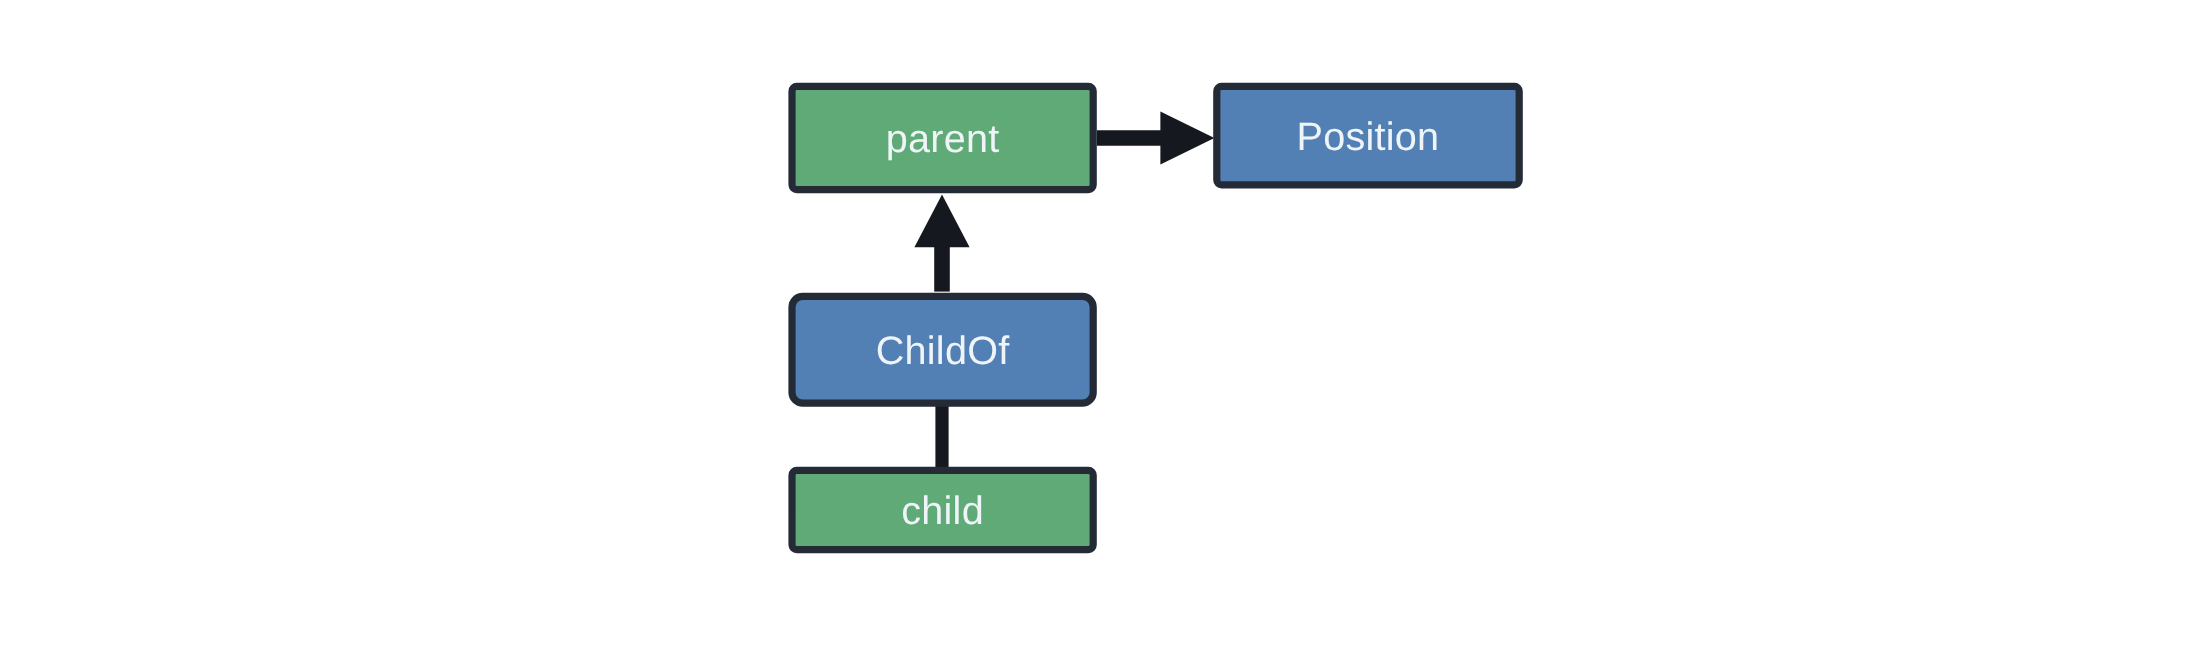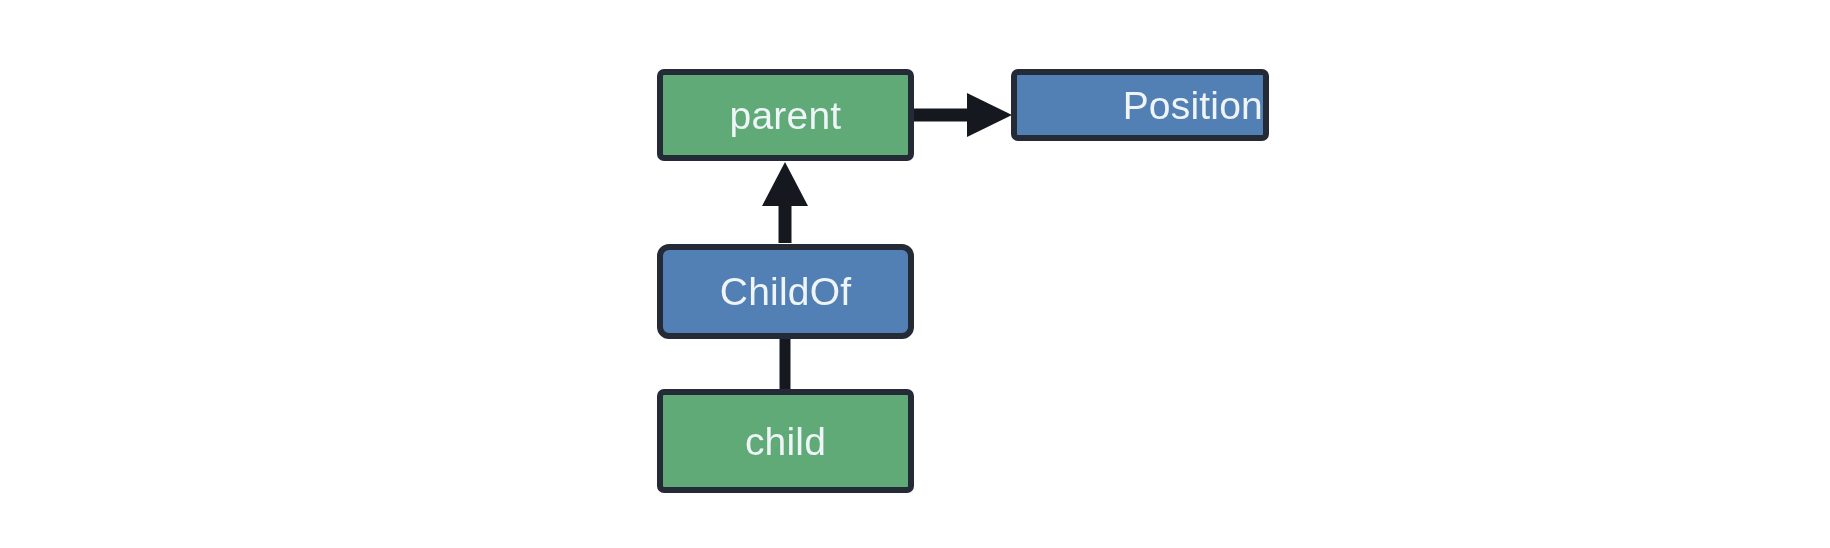--- a/index.html
+++ b/index.html
@@ -29,35 +29,35 @@
     box-sizing: border-box;
     border: 6px solid #242b36;
     border-radius: 7px;
     display: flex;
     align-items: center;
     justify-content: center;
     z-index: 2;
   }
   .node-label {
     font-family: "Liberation Sans", sans-serif;
-    font-size: 39px;
+    font-size: 33px;
     line-height: 1;
     color: #eef4f7;
     letter-spacing: 0.2px;
     white-space: nowrap;
     user-select: none;
   }
   .node-entity { background: #5faa76; }
   .node-component { background: #5280b4; }
 
   
   #node-parent   { left: 657px; top: 69px;  width: 257px; height: 92px; }
-  #node-position { left: 1011px; top: 69px; width: 258px; height: 72px; justify-content: flex-end; }
+  #node-position { left: 1011px; top: 69px; width: 258px; height: 88px; }
   #node-childof  { left: 657px; top: 244px; width: 257px; height: 95px; border-radius: 12px; }
-  #node-child    { left: 657px; top: 389px; width: 257px; height: 104px; justify-content: center; }
+  #node-child    { left: 657px; top: 389px; width: 257px; height: 72px; justify-content: center; }
 </style>
 </head>
 <body>
 
 <div id="canvas">
 
   <svg id="graph-svg" viewBox="0 0 1830 548" xmlns="http://www.w3.org/2000/svg">
 
     <g>
       <line x1="914" y1="115" x2="972" y2="115" stroke="#16181f" stroke-width="13"></line>

